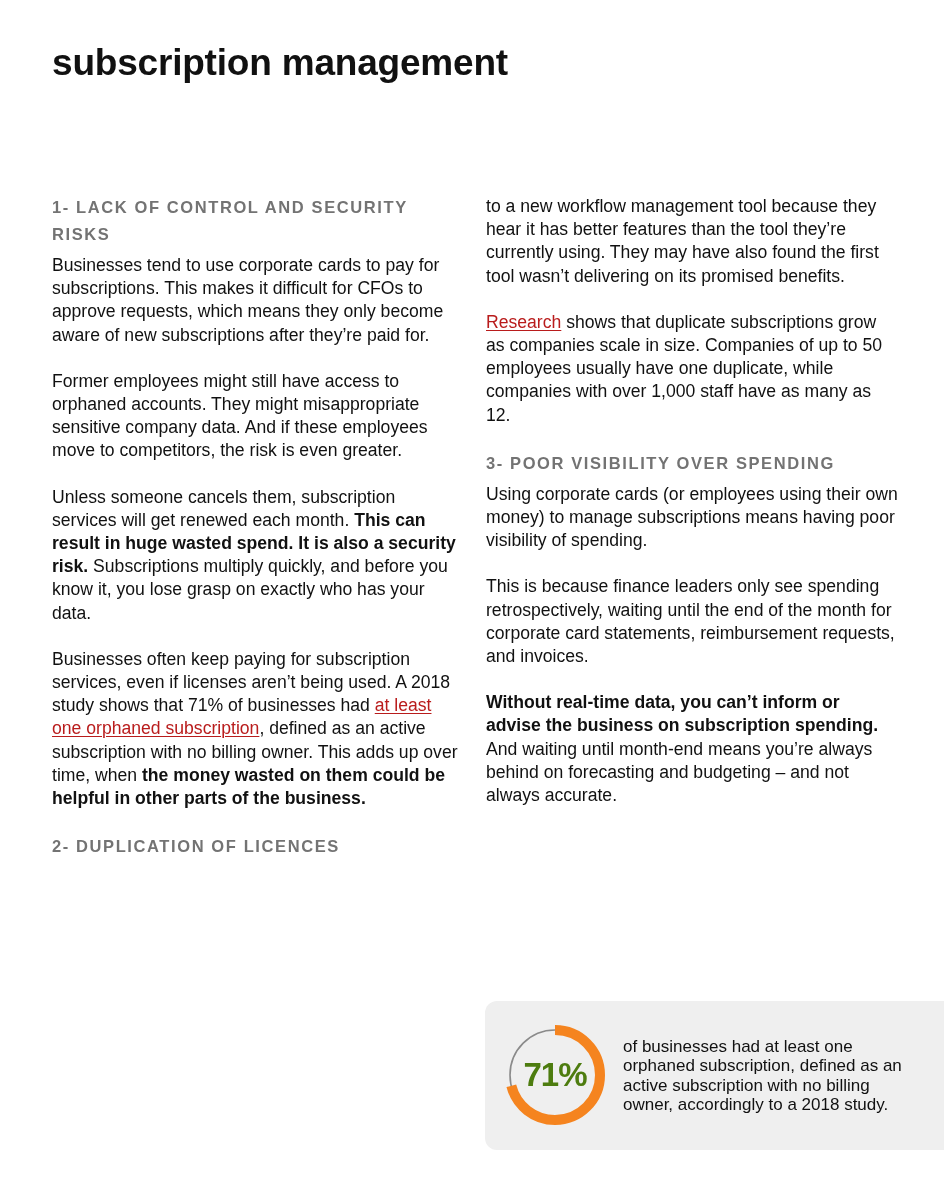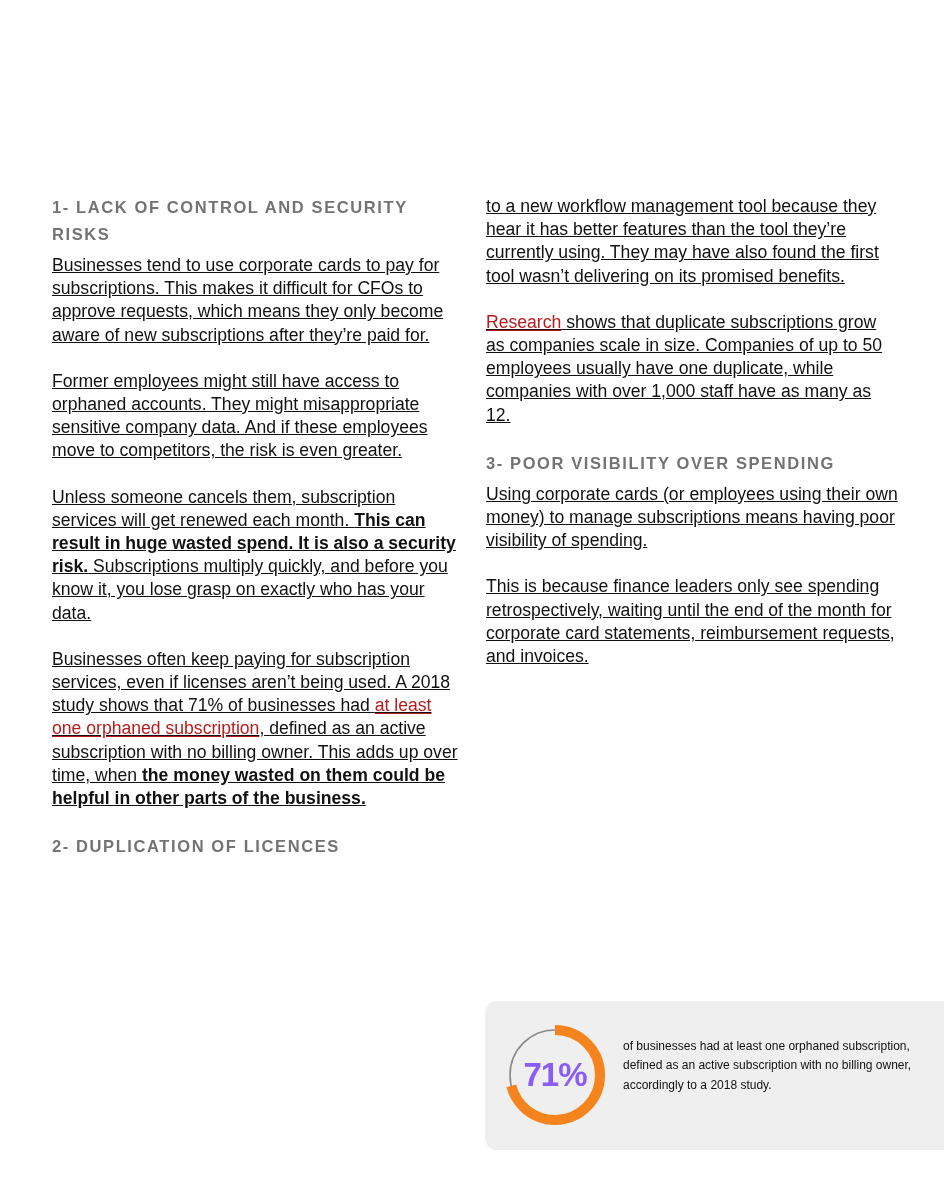--- a/index.html
+++ b/index.html
@@ -53,21 +53,20 @@
       font-weight: bold;
       letter-spacing: 1.6px;
       color: #737373;
       text-transform: uppercase;
     }
     .para {
       margin: 0 8px 23px 0;
       font-size: 17.6px;
       line-height: 23.2px;
       color: #111111;
-      text-decoration: underline;
     }
     .para b {
       font-weight: bold;
     }
     .link {
       color: #b91c1c;
       text-decoration: underline;
       text-underline-offset: 2px;
       text-decoration-thickness: 1px;
       cursor: pointer;
@@ -99,57 +98,59 @@
     .donut-value {
       position: absolute;
       left: 0;
       top: 0;
       width: 104px;
       height: 104px;
       line-height: 104px;
       text-align: center;
       font-size: 33px;
       font-weight: bold;
-      color: #8b5cf6;
+      color: #4d7c0f;
       letter-spacing: -1px;
     }
     .stat-text {
       position: absolute;
       left: 138px;
       top: 36px;
       width: 300px;
       margin: 0;
-      font-size: 12px;
+      font-size: 17px;
       line-height: 19.4px;
       color: #111111;
     }
   </style>
 </head>
 <body>
 
 <h1 class="page-title">
+  <span class="title-bold">subscription management</span>
 </h1>
 
 <div class="col col-left">
   <h2 class="section-heading">1- LACK OF CONTROL AND SECURITY RISKS</h2>
   <p class="para">Businesses tend to use corporate cards to pay for subscriptions. This makes it difficult for CFOs to approve requests, which means they only become aware of new subscriptions after they’re paid for.</p>
   <p class="para">Former employees might still have access to orphaned accounts. They might misappropriate sensitive company data. And if these employees move to competitors, the risk is even greater.</p>
   <p class="para"><span>Unless someone cancels them, subscription services will get renewed each month. </span><b>This can result in huge wasted spend. It is also a security risk.</b><span> Subscriptions multiply quickly, and before you know it, you lose grasp on exactly who has your data.</span></p>
   <p class="para"><span>Businesses often keep paying for subscription services, even if licenses aren’t being used. A 2018 study shows that 71% of businesses had </span><a class="link">at least one orphaned subscription</a><span>, defined as an active subscription with no billing owner. This adds up over time, when </span><b>the money wasted on them could be helpful in other parts of the business.</b></p>
 
   <h2 class="section-heading gap-heading" style="margin-top:23px;">2- DUPLICATION OF LICENCES</h2>
 </div>
 
 <div class="col col-right">
   <p class="para">to a new workflow management tool because they hear it has better features than the tool they’re currently using. They may have also found the first tool wasn’t delivering on its promised benefits.</p>
   <p class="para"><a class="link">Research</a><span> shows that duplicate subscriptions grow as companies scale in size. Companies of up to 50 employees usually have one duplicate, while companies with over 1,000 staff have as many as 12.</span></p>
 
   <h2 class="section-heading gap-heading" style="margin-top:12px;">3- POOR VISIBILITY OVER SPENDING</h2>
   <p class="para">Using corporate cards (or employees using their own money) to manage subscriptions means having poor visibility of spending.</p>
   <p class="para">This is because finance leaders only see spending retrospectively, waiting until the end of the month for corporate card statements, reimbursement requests, and invoices.</p>
+  <p class="para"><b>Without real-time data, you can’t inform or advise the business on subscription spending.</b><span> And waiting until month-end means you’re always behind on forecasting and budgeting – and not always accurate.</span></p>
 </div>
 
 <div class="stat-box">
   <div class="donut">
     <svg width="104" height="104" viewBox="0 0 104 104">
 
       <circle cx="52" cy="52" r="45" fill="none" stroke="#8A8A8A" stroke-width="1.6"></circle>
 
       <circle id="donut-arc" cx="52" cy="52" r="45" fill="none" stroke="#F5841F" stroke-width="10" stroke-dasharray="200.75 282.74" transform="rotate(-90 52 52)"></circle>
     </svg>

